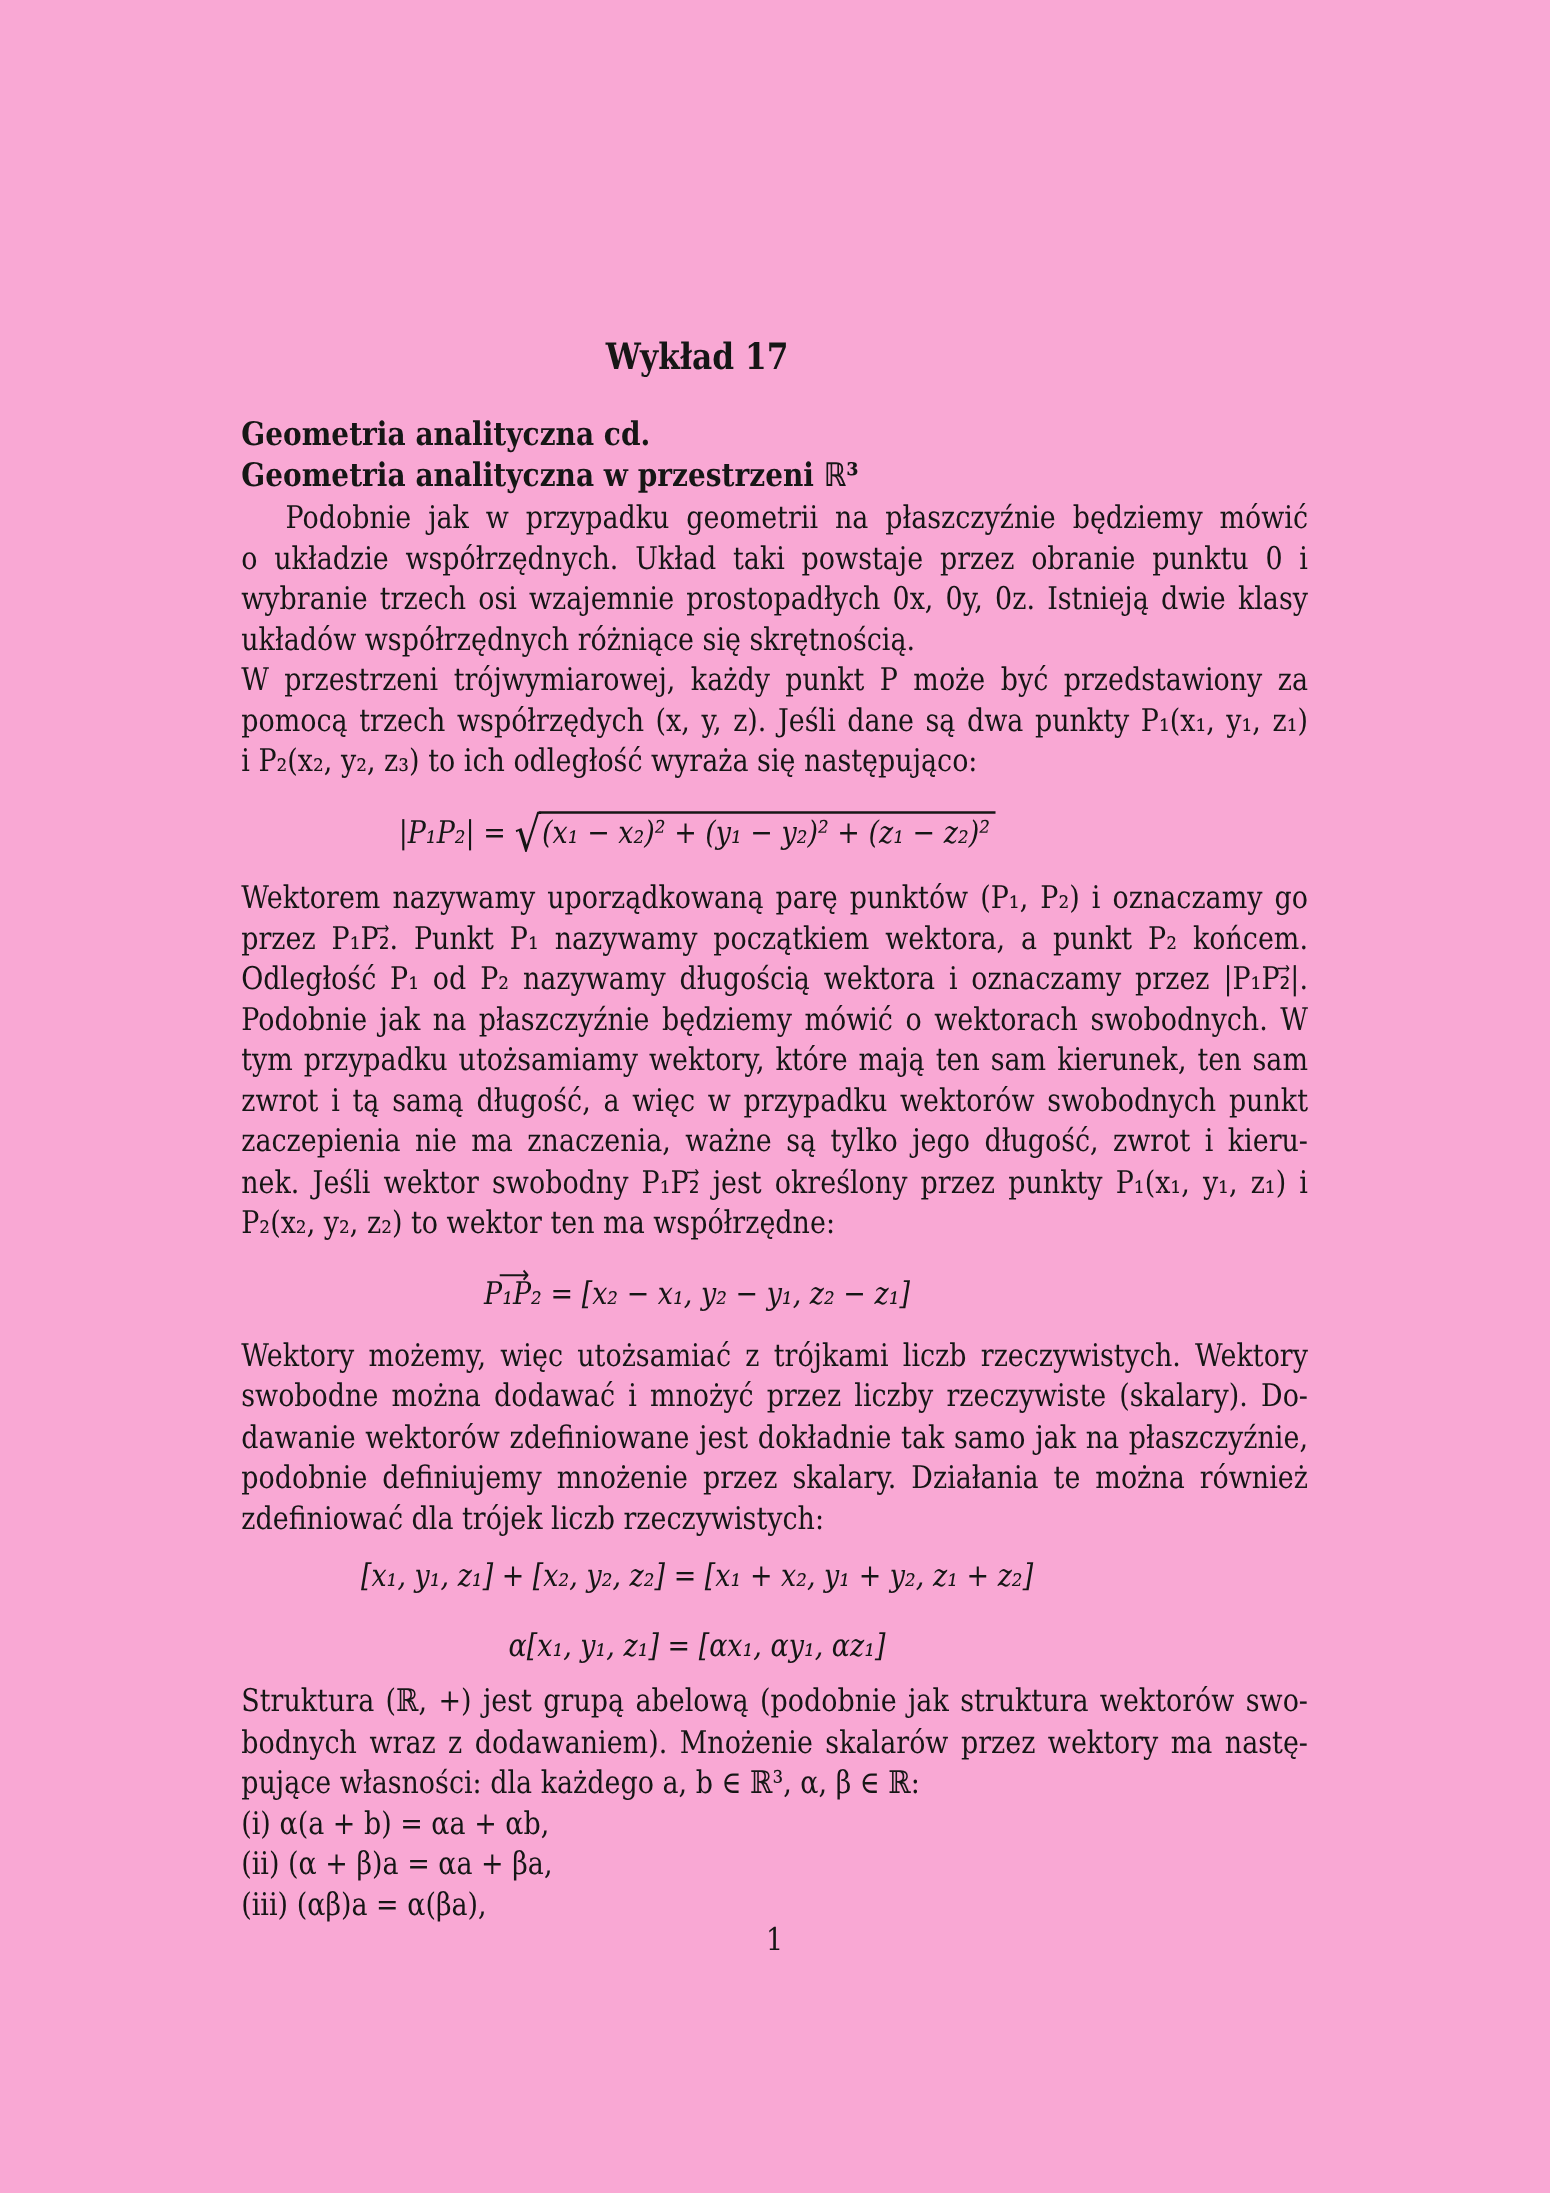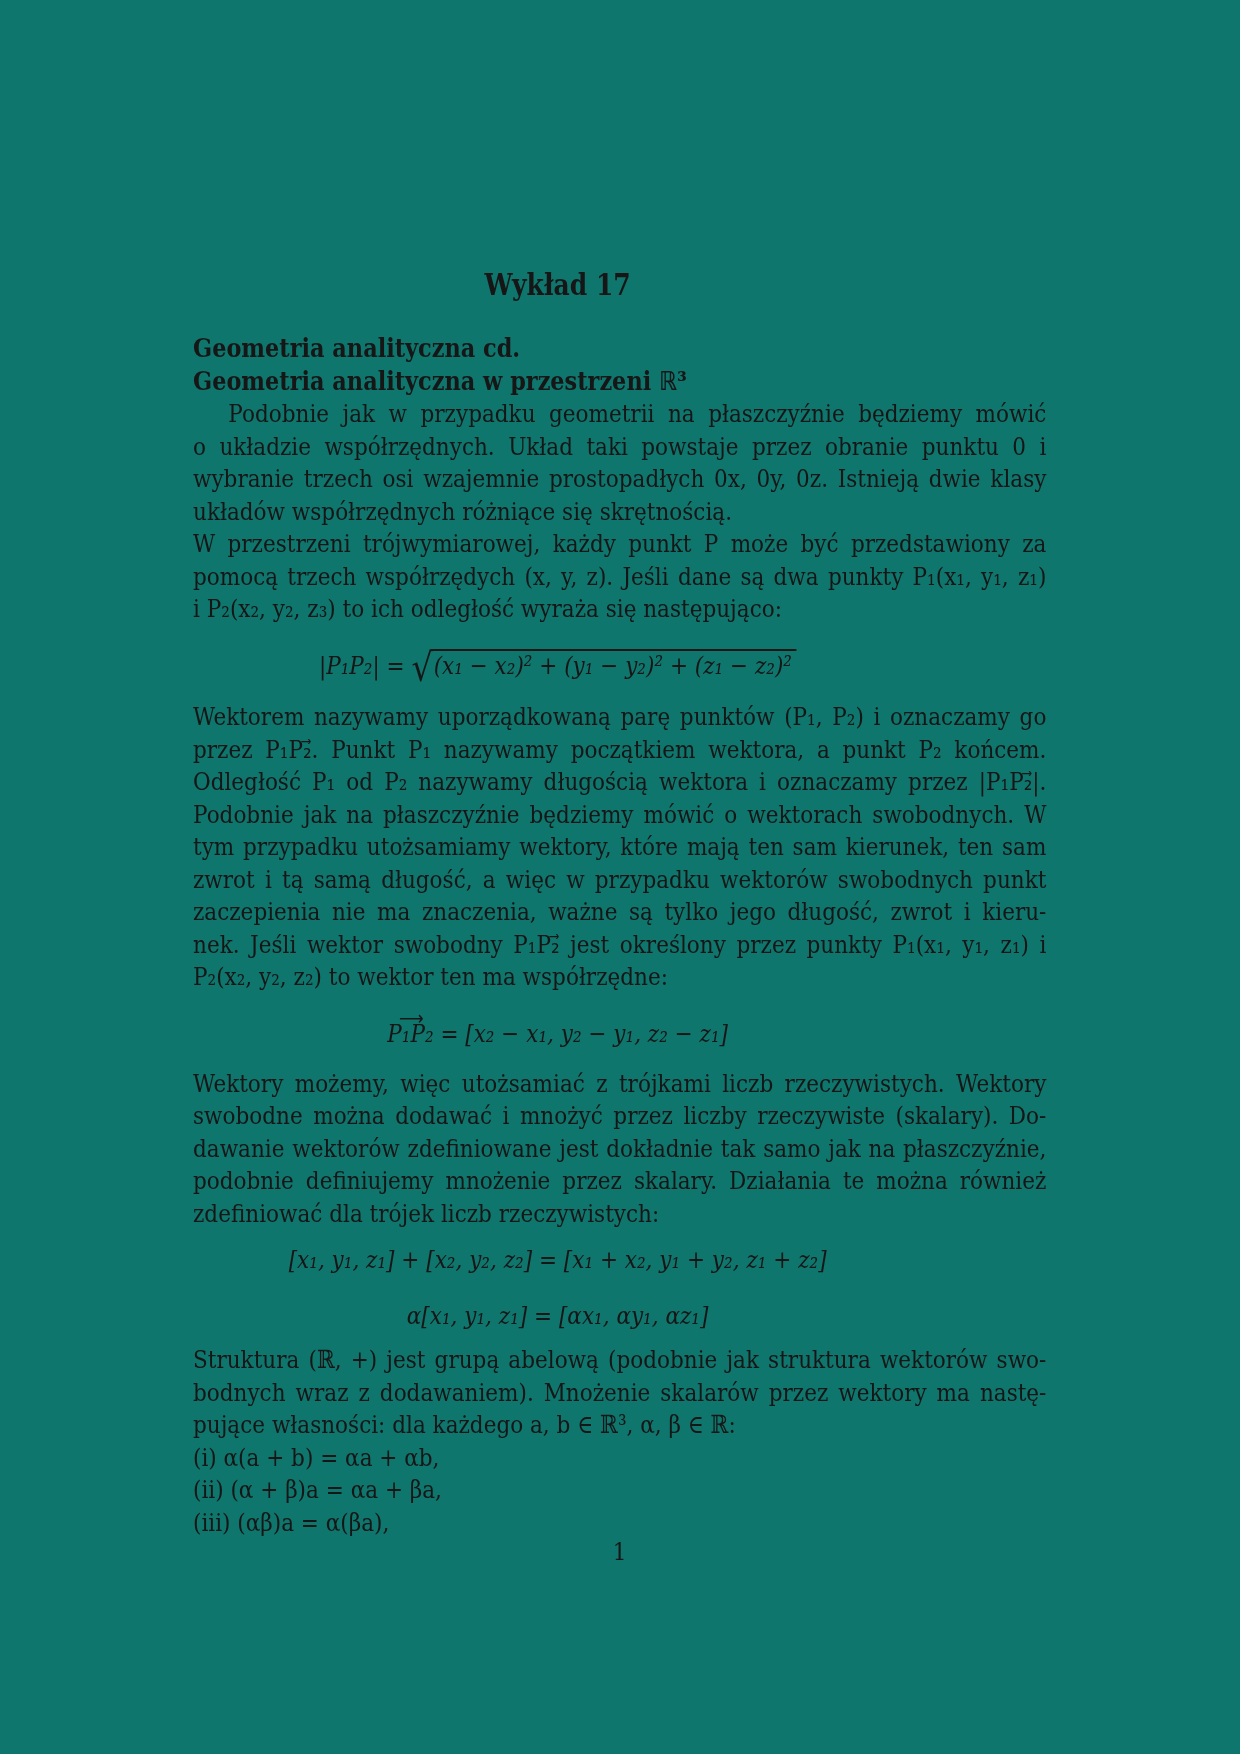--- a/index.html
+++ b/index.html
@@ -1,18 +1,18 @@
 <!DOCTYPE html>
 <html><head>
 <meta charset="utf-8">
 <style>
   * { margin:0; padding:0; box-sizing:border-box; }
   html,body { width:1240px; height:1754px; }
   body { background:#fdfdfc; font-family:"DejaVu Serif","DejaVu Sans",serif; color:#161616; }
-  .page { position:relative; width:1240px; height:1754px; overflow:hidden; background:#0f766e; }
+  .page { position:relative; width:1240px; height:1754px; overflow:hidden; background:#f9a8d4; }
 
   
   .text-column {
     position:absolute; left:193px; top:0; width:990px; height:1754px;
     transform:scaleX(0.862); transform-origin:0 0;
     font-size:25px; line-height:32.5px;
   }
 
   .doc-title { margin-top:268px; font-size:29px; line-height:34px; font-weight:bold;
                text-align:center; padding-right:144px; }

